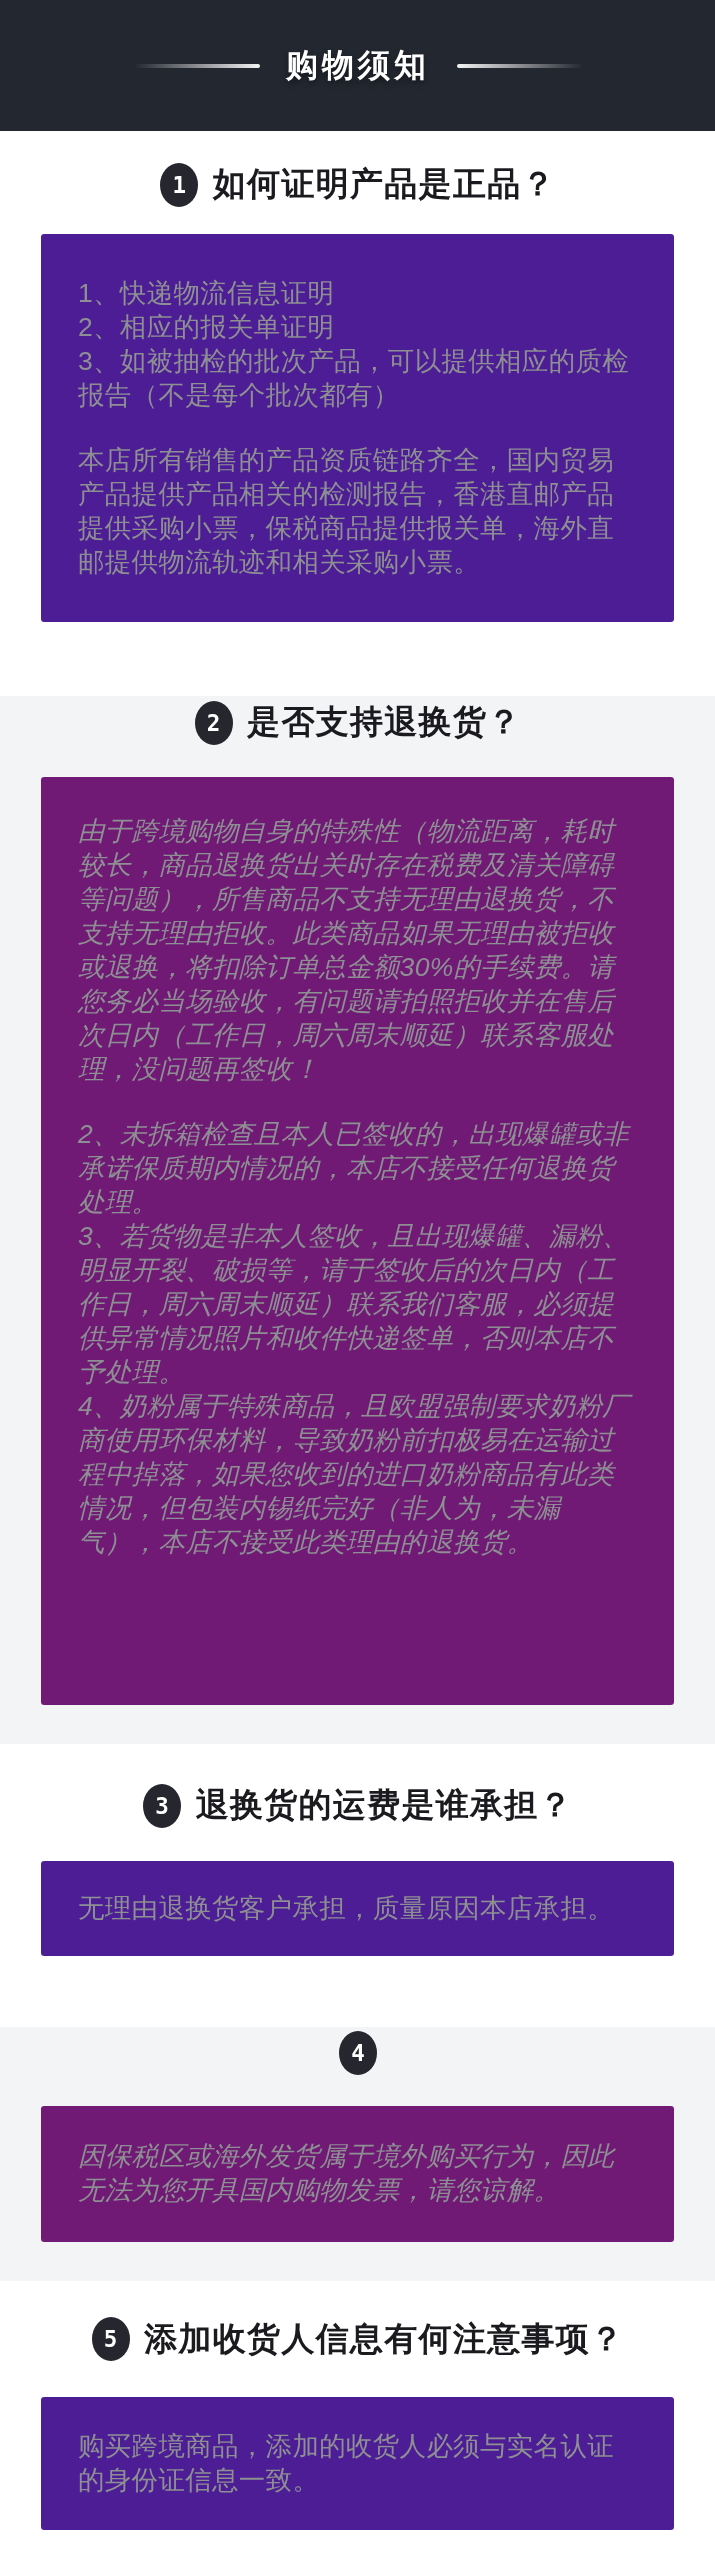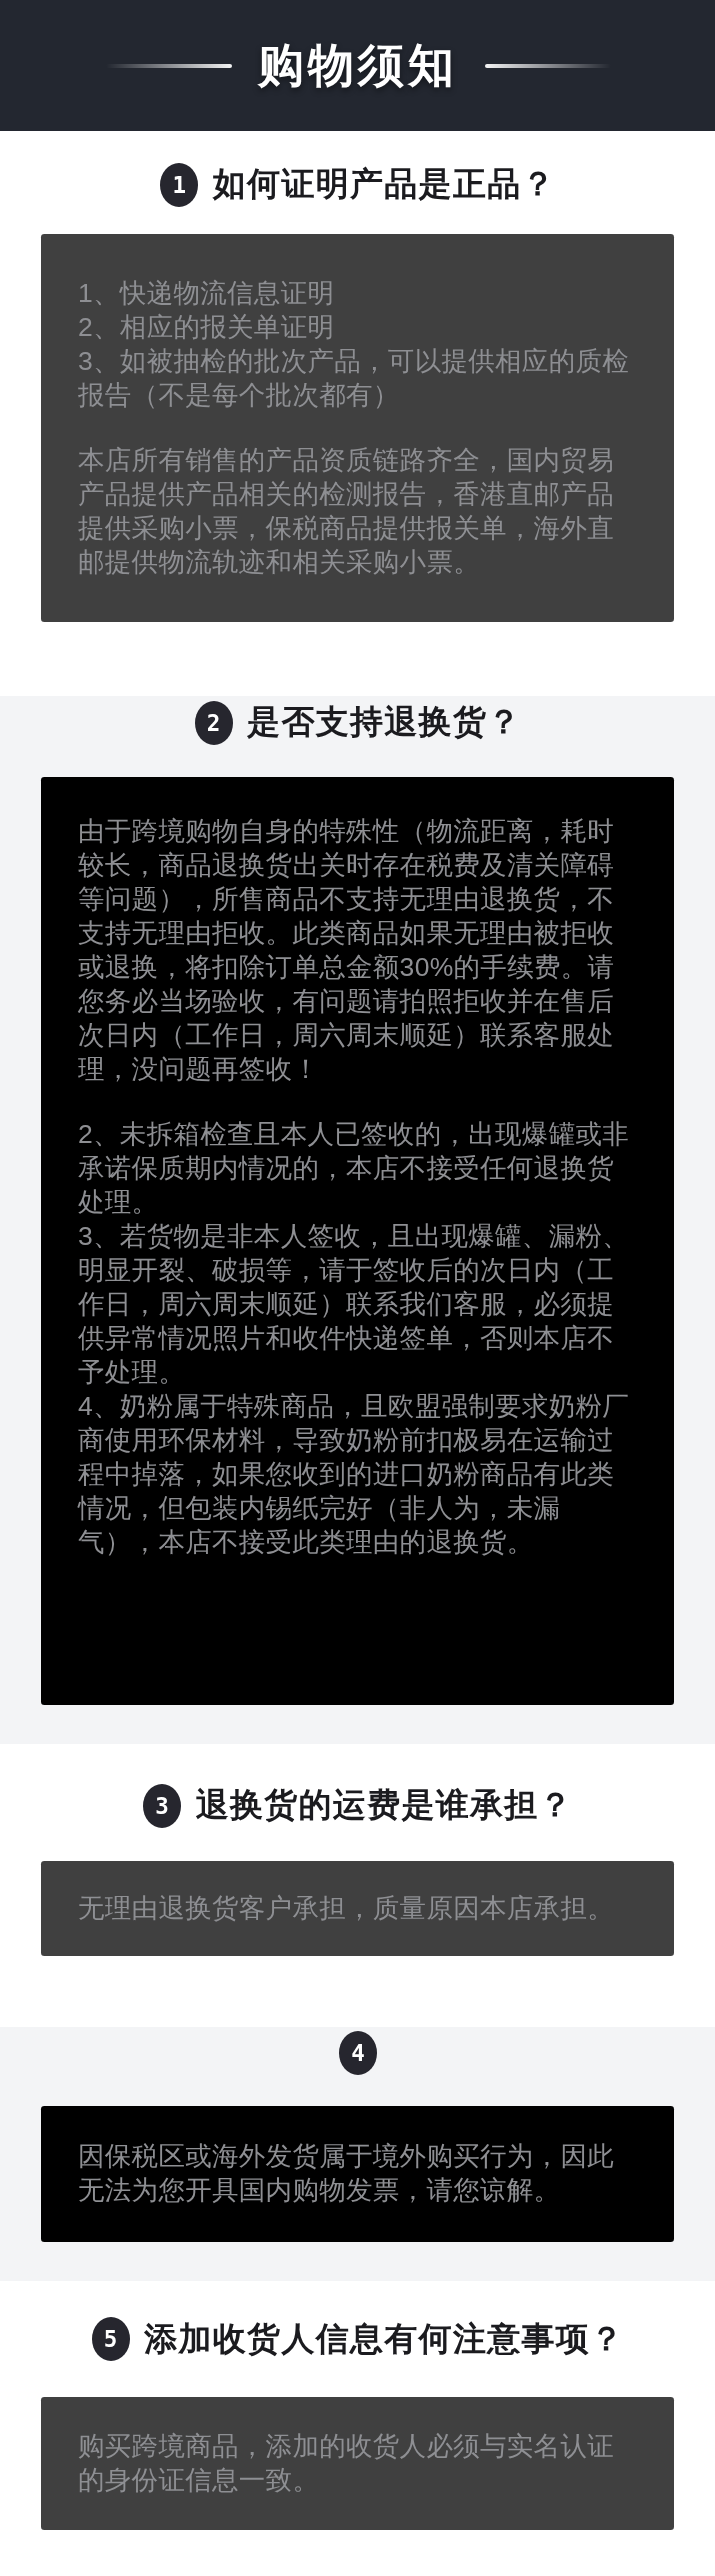--- a/index.html
+++ b/index.html
@@ -1,42 +1,42 @@
 <!DOCTYPE html>
 <html style="font-size:10.6px"><head>
 <meta charset="utf-8">
 <style>
   html,body{margin:0;padding:0;background:#ffffff;}
   body{width:716px;font-family:"Liberation Sans","DejaVu Sans",sans-serif;}
   .page{width:716px;height:2576px;position:relative;overflow:hidden;background:#ffffff;}
 
   
   .hero{height:131px;background:#232730;display:flex;align-items:center;justify-content:center;}
-  .hero h1{margin:0;font-size:46px;font-weight:800;color:#ffffff;letter-spacing:4px;
+  .hero h1{margin:0;font-size:32px;font-weight:800;color:#ffffff;letter-spacing:4px;
            text-shadow:0 3.3px 6.6px rgba(0,0,0,.45);}
   .decor{width:126px;height:4px;border-radius:2px;}
   .decor.left{margin-right:26.5px;background:linear-gradient(to right,rgba(255,255,255,0),rgba(255,255,255,.95));}
   .decor.right{margin-left:26.5px;background:linear-gradient(to left,rgba(255,255,255,0),rgba(255,255,255,.95));}
 
   
   .band{box-sizing:border-box;width:716px;}
   .band.white{background:#ffffff;}
   .band.gray{background:#f3f4f6;}
 
   
   .qhead{height:53px;display:flex;align-items:center;justify-content:center;}
   .qnum{flex:0 0 auto;width:38px;height:44px;border-radius:50%;background:#26262e;color:#ffffff;
         display:flex;align-items:center;justify-content:center;
         font-family:"DejaVu Sans Mono","Liberation Mono",monospace;font-size:22.5px;font-weight:800;}
   .qtext{margin-left:14.6px;font-size:33px;font-weight:800;color:#1b1b1f;letter-spacing:1.3px;}
 
   
   .abox{box-sizing:border-box;width:633px;margin-left:41px;border-radius:3.3px;overflow:hidden;}
-  .abox.fill-gray{background:#404040;}
-  .abox.fill-white{background:#000000;}
+  .abox.fill-gray{background:#4c1d95;}
+  .abox.fill-white{background:#701a75;font-style:italic;}
   .abox p{margin:0;font-size:26.5px;line-height:34px;color:#8e8f93;letter-spacing:0.3px;}
   .abox p.gap-after{margin-bottom:30.5px;}
 
   
   .s1 .qhead{margin-top:27px;}
   .s1 .abox{margin-top:23px;height:388px;padding:42px 37px 39px 37px;}
   .band.b1{padding-bottom:46px;}
 
   .band.b2{padding-bottom:39px;}
   .s2 .qhead{margin-top:28px;}

